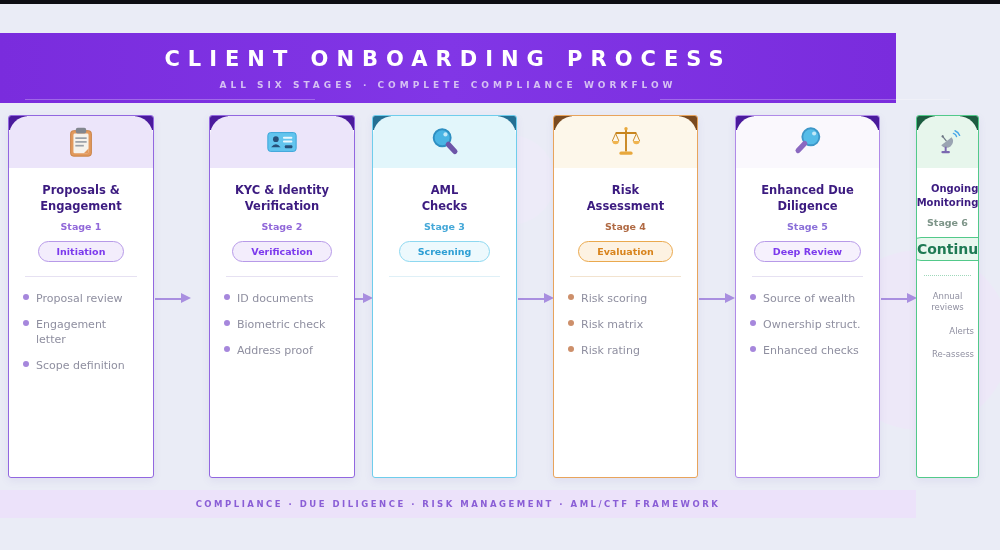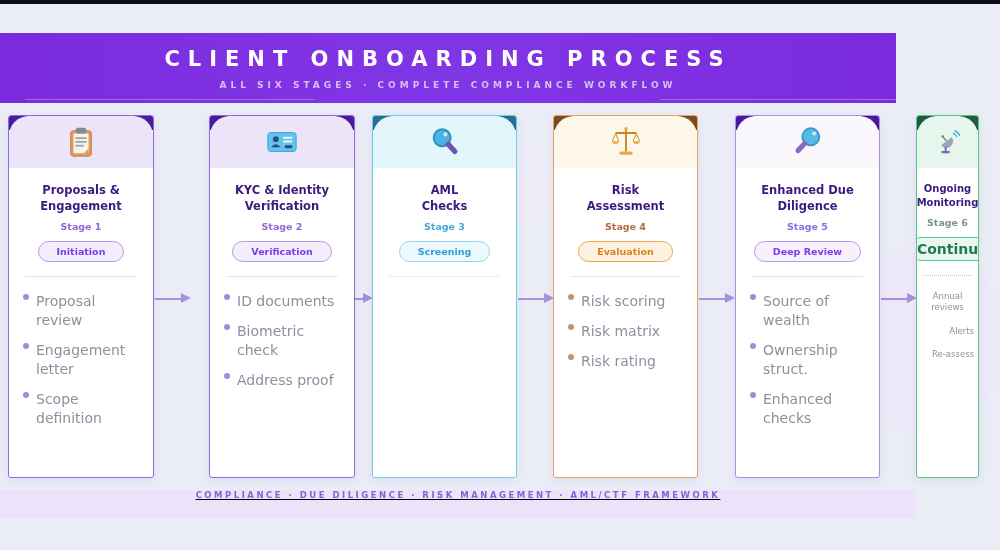--- a/index.html
+++ b/index.html
@@ -31,21 +31,21 @@
   .banner-line.right { left:660px; width:290px; }
 
   
   .decor-circle { position:absolute; border-radius:50%; background:#ede8f8; }
   .decor-circle.c1 { width:180px; height:180px; left:830px; top:250px; }
   .decor-circle.c2 { width:90px; height:90px; left:465px; top:135px; background:#edebf8; }
 
   
   .footer-strip {
     position:absolute; top:490px; left:0; width:916px; height:28px;
-    background:#ece2fa; display:flex; align-items:flex-start; justify-content:center;text-decoration:underline;
+    background:#ece2fa; display:flex; align-items:center; justify-content:center;
   }
   .footer-text { color:#8a5ed6; font-size:8.5px; font-weight:bold; letter-spacing:2.5px; white-space:nowrap; }
 
   
   .card {
     position:absolute; top:115px; height:363px; background:#ffffff;
     border:1.5px solid var(--border); border-radius:3px; overflow:hidden;
     box-shadow:0 3px 8px rgba(90,60,160,0.08); z-index:2;
     display:flex; flex-direction:column; align-items:center;
   }
@@ -68,21 +68,21 @@
   .badge {
     margin-top:9px; padding:4px 18px; border-radius:12px;
     background:var(--badge-bg); border:1px solid var(--badge-border);
     color:var(--badge-text); font-size:9.5px; font-weight:bold; white-space:nowrap;
   }
   .divider { margin-top:14px; width:78%; border-top:1px solid var(--divider); }
   .divider.dotted { border-top:1px dotted var(--divider); }
   .items { list-style:none; margin-top:15px; width:100%; padding:0 14px; }
   .items li { display:flex; align-items:flex-start; margin-bottom:11px; }
   .items .dot { width:6px; height:6px; border-radius:50%; background:var(--dot); margin:2px 7px 0 0; flex:none; }
-  .items .item-text { color:#8f8fa0; font-size:14px; line-height:1.35; }
+  .items .item-text { color:#8f8fa0; font-size:11px; line-height:1.35; }
 
   
   .t-violet  { --border:#9267e0; --corner:#4a1a9c; --head-bg:#ece5fa; --stage:#9168d9;
                --badge-bg:#f3edfc; --badge-border:#b79ae8; --badge-text:#7c3aed;
                --dot:#a687dc; --divider:#e6e1f2; }
   .t-cyan    { --border:#6fcdec; --corner:#246f93; --head-bg:#e2f6fb; --stage:#45a8d8;
                --badge-bg:#edf9fd; --badge-border:#8ed8f0; --badge-text:#2e9fd4;
                --dot:#6fb8d8; --divider:#dff0f7; }
   .t-amber   { --border:#e8a45c; --corner:#7a4a20; --head-bg:#fdf7ea; --stage:#b06a44;
                --badge-bg:#fdf2e2; --badge-border:#eaa94e; --badge-text:#d8831c;
@@ -96,21 +96,21 @@
 
   
   .card.s1 { left:8px;   width:146px; }
   .card.s2 { left:190px; width:146px;margin-left:19px; }
   .card.s3 { left:372px; width:145px; }
   .card.s4 { left:553px; width:145px; }
   .card.s5 { left:735px; width:145px; }
   .card.s6 { left:916px; width:63px; }
 
   
-  .card.s6 .card-title { font-size:10px; }
+  .card.s6 .card-title { font-size:10px;text-align:right; }
   .card.s6 .badge { padding:3px 7px; font-size:14px;margin-left:28px; }
   .card.s6 .items { padding:0 4px; }
   .card.s6 .items li { justify-content:flex-end; margin-bottom:12px; }
   .card.s6 .items .item-text { font-size:8.5px; text-align:center; }
 
   
   .arrow { position:absolute; top:293px; width:36px; height:11px; z-index:1; }
   .arrow .shaft { position:absolute; left:0; top:5px; width:27px; height:1.5px; background:#a98fe0; }
   .arrow .head { position:absolute; right:0; top:0; width:0; height:0;
     border-left:10px solid #a98fe0; border-top:5.5px solid transparent; border-bottom:5.5px solid transparent; }

